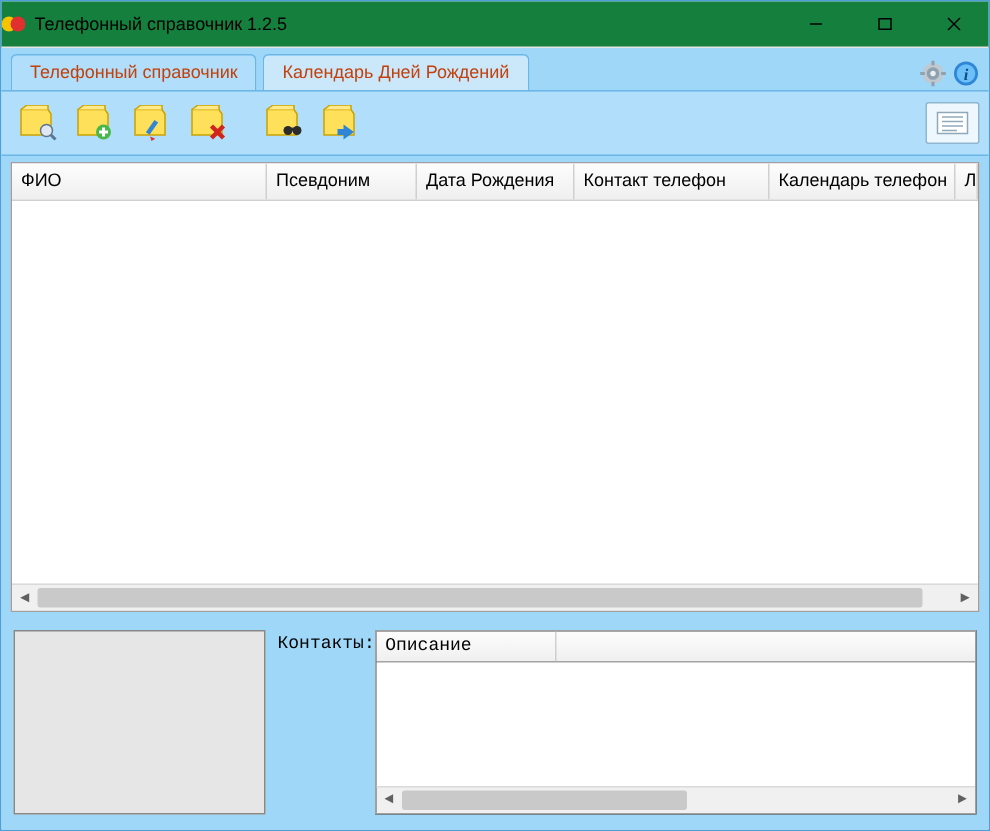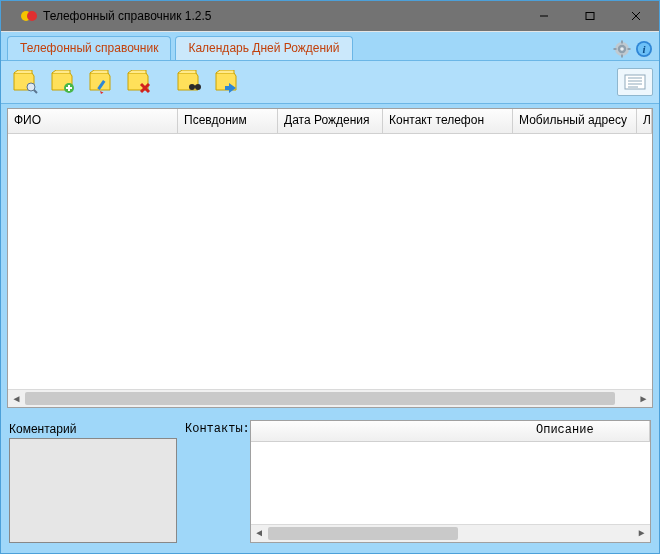--- a/index.html
+++ b/index.html
@@ -17,22 +17,22 @@
     box-sizing: border-box;
     display: flex;
     flex-direction: column;
     background: #fff;
   }
   
   .titlebar {
     height: 30px;
     display: flex;
     align-items: center;
-    padding-left: 20px;
-    background: #737373;
+    padding-left: 0;
+    background: #15803d;
     border-bottom: 1px solid #e5e5e5;
   }
   .titlebar .app-icon {
     width: 16px; height: 16px;
     margin-right: 6px;
   }
   .titlebar .title {
     flex: 1;
     font-size: 12px;
     color: #000;
@@ -121,21 +121,20 @@
     display: flex;
     flex-direction: column;
     box-sizing: border-box;
   }
   .grid-header {
     display: flex;
     height: 24px;
     background: linear-gradient(#fdfdfd,#efefef);
     border-bottom: 1px solid #d0d0d0;
     overflow: hidden;
-    justify-content: flex-end;
   }
   .gh {
     border-right: 1px solid #d0d0d0;
     padding: 4px 6px;
     font-size: 12px;
     color: #000;
     white-space: nowrap;
     overflow: hidden;
     box-sizing: border-box;
   }
@@ -373,37 +372,36 @@
         </svg>
       </div>
     </div>
 
     <div class="grid-wrap">
       <div class="grid-header">
         <div class="gh" style="width:170px">ФИО</div>
         <div class="gh" style="width:100px">Псевдоним</div>
         <div class="gh" style="width:105px">Дата Рождения</div>
         <div class="gh" style="width:130px">Контакт телефон</div>
-        <div class="gh" style="width:124px">Мобильный адресу</div>
+        <div class="gh" style="width:124px">Календарь телефон</div>
         <div class="gh" style="flex:1">Л</div>
       </div>
       <div class="grid-body"></div>
       <div class="grid-hscroll">
         <div class="arrow">◄</div>
         <div class="track">
             <div class="thumb"></div>
           </div>
         <div class="arrow">►</div>
       </div>
     </div>
 
     <div class="bottom">
 
       <div class="col-mid">
-        <div class="sect-label">Коментарий</div>
         <div class="multiline"></div>
       </div>
 
       <div class="col-right">
         <div class="sect-label">Контакты:</div>
         <div class="contacts-grid">
           <div class="grid-header">
             <div class="gh" style="width:120px">Описание</div>
           </div>
           <div class="grid-body"></div>

